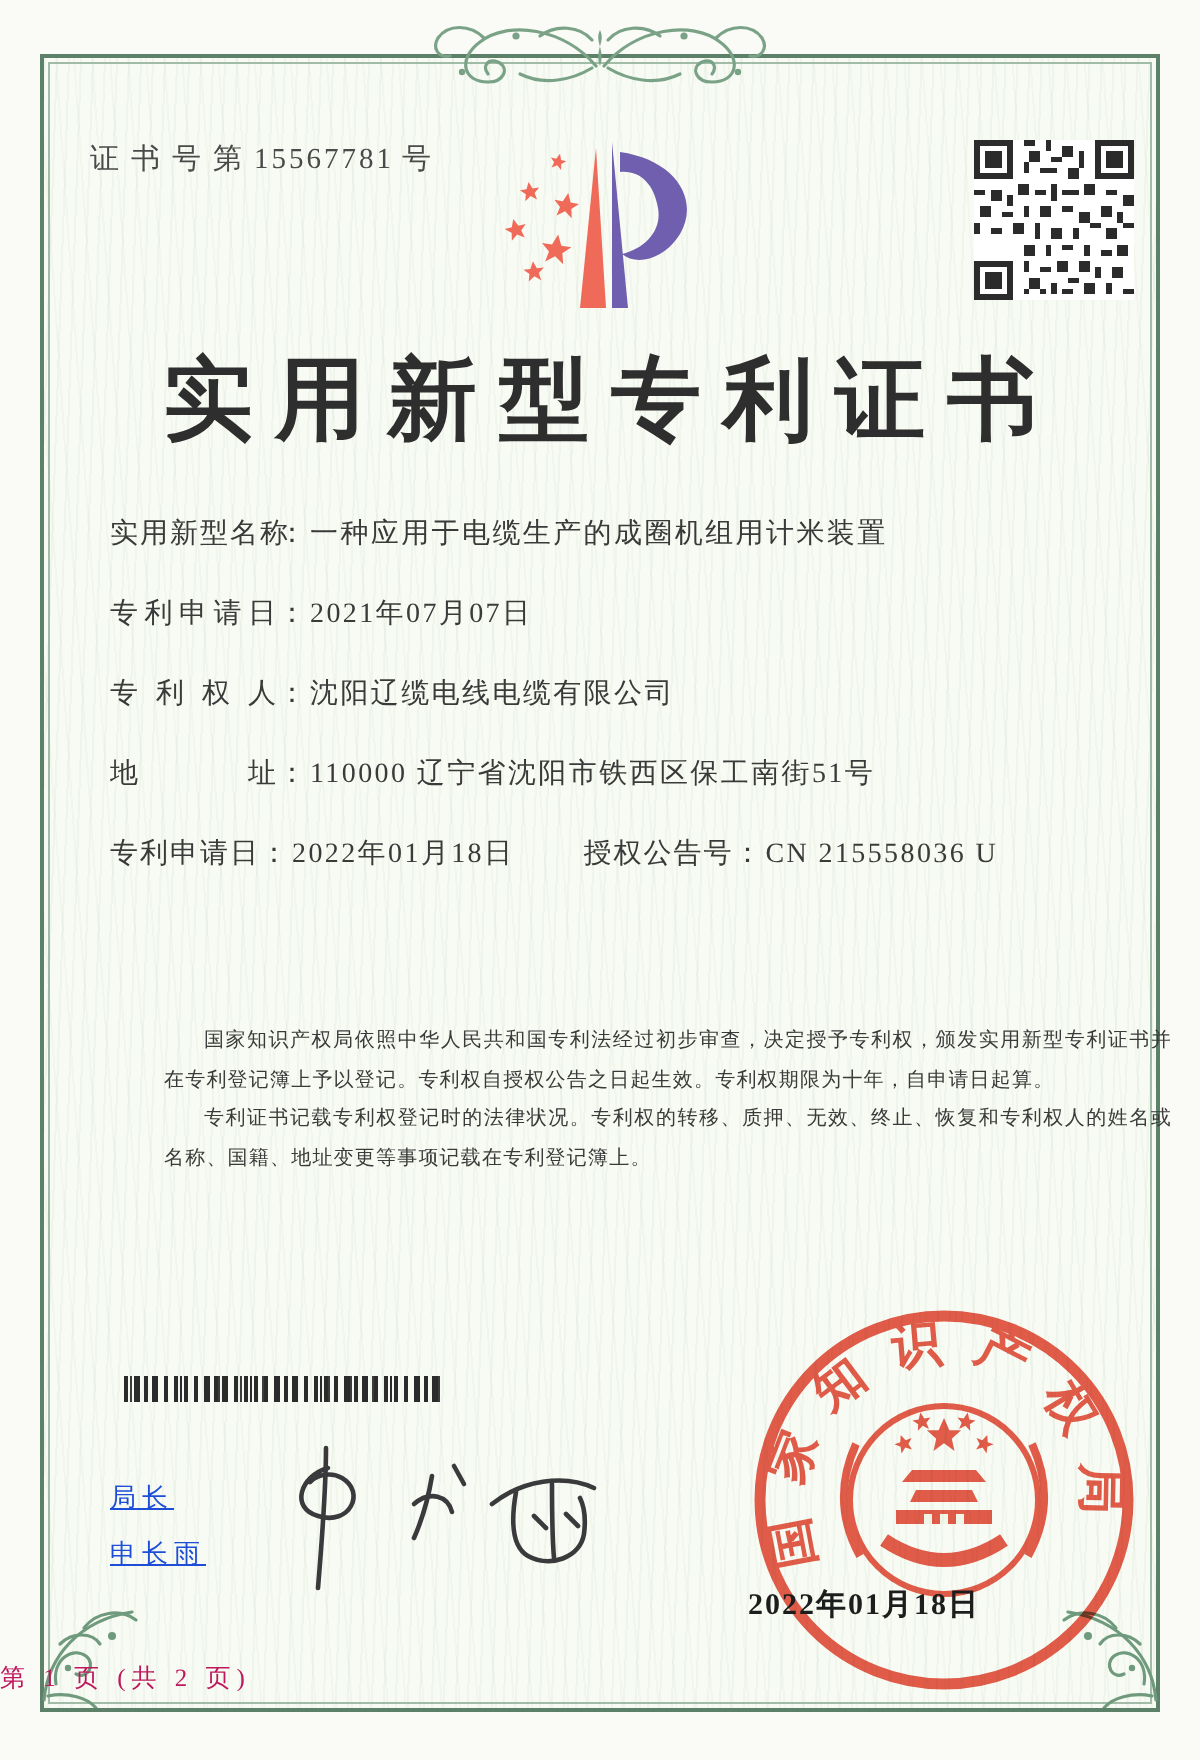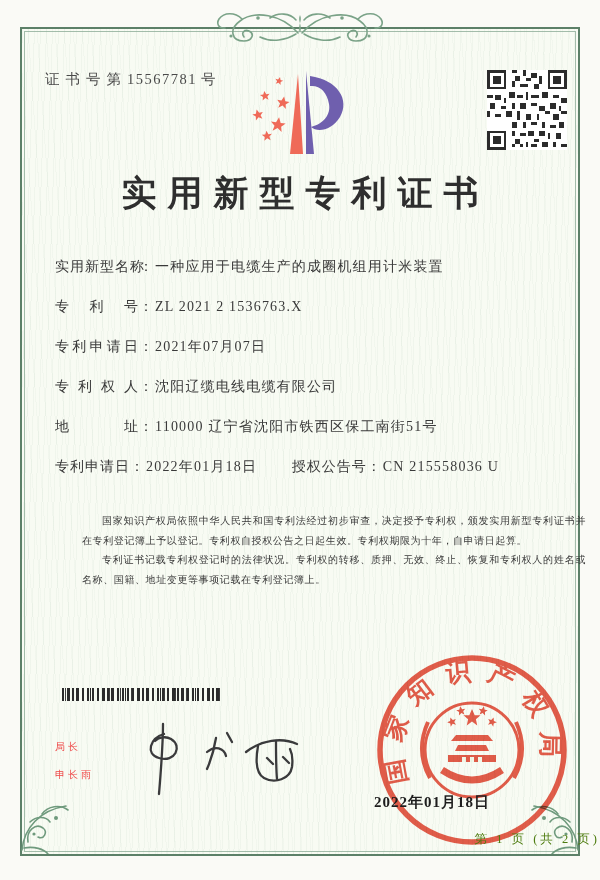--- a/index.html
+++ b/index.html
@@ -25,21 +25,21 @@
       repeating-linear-gradient(86deg, rgba(140,175,150,.06) 0 1px, transparent 1px 9px);
   }
   .abs{position:absolute;}
   
   .certline{left:45px;top:70px;font-size:14.5px;color:#4a4a4a;}
   .certline .zh{letter-spacing:6px;margin-top:45px;}
   .certline .num{letter-spacing:1.5px;font-family:"Liberation Serif",serif;}
   
   .title{
     left:0;right:0;top:170px;text-align:center;
-    font-size:35px;font-weight:700;letter-spacing:11px;color:#2e2e2e;
+    font-size:45px;font-weight:700;letter-spacing:11px;color:#2e2e2e;
     text-indent:11px;
   }
   
   .fields{left:55px;top:258px;width:500px;font-size:14px;}
   .frow{height:40px;white-space:nowrap;letter-spacing:1px;}
   .flabel{
     display:inline-block;width:84px;
     text-align:justify;text-align-last:justify;
     vertical-align:top;
   }
@@ -52,27 +52,27 @@
          text-align:justify;letter-spacing:.6px;margin-left:32px;}
   .paras p{margin:0;text-indent:2em;}
   
   .barcode{left:62px;top:688px;width:158px;height:13px;
     background:
       repeating-linear-gradient(90deg,#2b2b2b 0 2px,transparent 2px 5px),
       repeating-linear-gradient(90deg,#2b2b2b 0 1px,transparent 1px 7px),
       repeating-linear-gradient(90deg,transparent 0 3px,#3c3c3c 3px 4px,transparent 4px 11px);
   }
   
-  .director{left:55px;font-size:10px;letter-spacing:3px;color:#ef4444;}
+  .director{left:55px;font-size:13px;letter-spacing:3px;color:#1d4ed8;text-decoration:underline;}
   .d1{top:740px;} .d2{top:768px;}
   
   .seal{left:372px;top:650px;opacity:.9;mix-blend-mode:multiply;}
   .sealdate{left:374px;top:793px;font-size:15px;color:#1d1d1d;letter-spacing:1px;font-weight:600;}
   
-  .footer{left:0;right:0;top:831px;text-align:right;font-size:12.5px;letter-spacing:3px;color:#4d7c0f;padding-left:24px;}
+  .footer{left:0;right:0;top:831px;text-align:left;font-size:12.5px;letter-spacing:3px;color:#be185d;}
   svg{display:block;}
 </style>
 </head>
 <body>
 
 <div class="sheet">
 
   <div class="frame-outer">
     <div class="frame-inner"></div>
     <div class="texture"></div>
@@ -211,23 +211,20 @@
     </g>
   </svg>
 
   <div class="abs title">实用新型专利证书</div>
 
   <div class="abs fields">
     <div class="frow">
       <span class="flabel">实用新型名称</span><span class="fcolon">：</span><span class="fvalue">一种应用于电缆生产的成圈机组用计米装置</span>
     </div>
     <div class="frow">
-      <span class="flabel">专利号</span><span class="fcolon">：</span><span class="fvalue">ZL 2021 2 1536763.X</span>
-    </div>
-    <div class="frow">
       <span class="flabel">专利申请日</span><span class="fcolon">：</span><span class="fvalue">2021年07月07日</span>
     </div>
     <div class="frow">
       <span class="flabel">专利权人</span><span class="fcolon">：</span><span class="fvalue">沈阳辽缆电线电缆有限公司</span>
     </div>
     <div class="frow">
       <span class="flabel">地址</span><span class="fcolon">：</span><span class="fvalue">110000 辽宁省沈阳市铁西区保工南街51号</span>
     </div>
     <div class="grantrow">
       <span>专利申请日</span><span class="fcolon">：</span><span class="fvalue">2022年01月18日</span>

